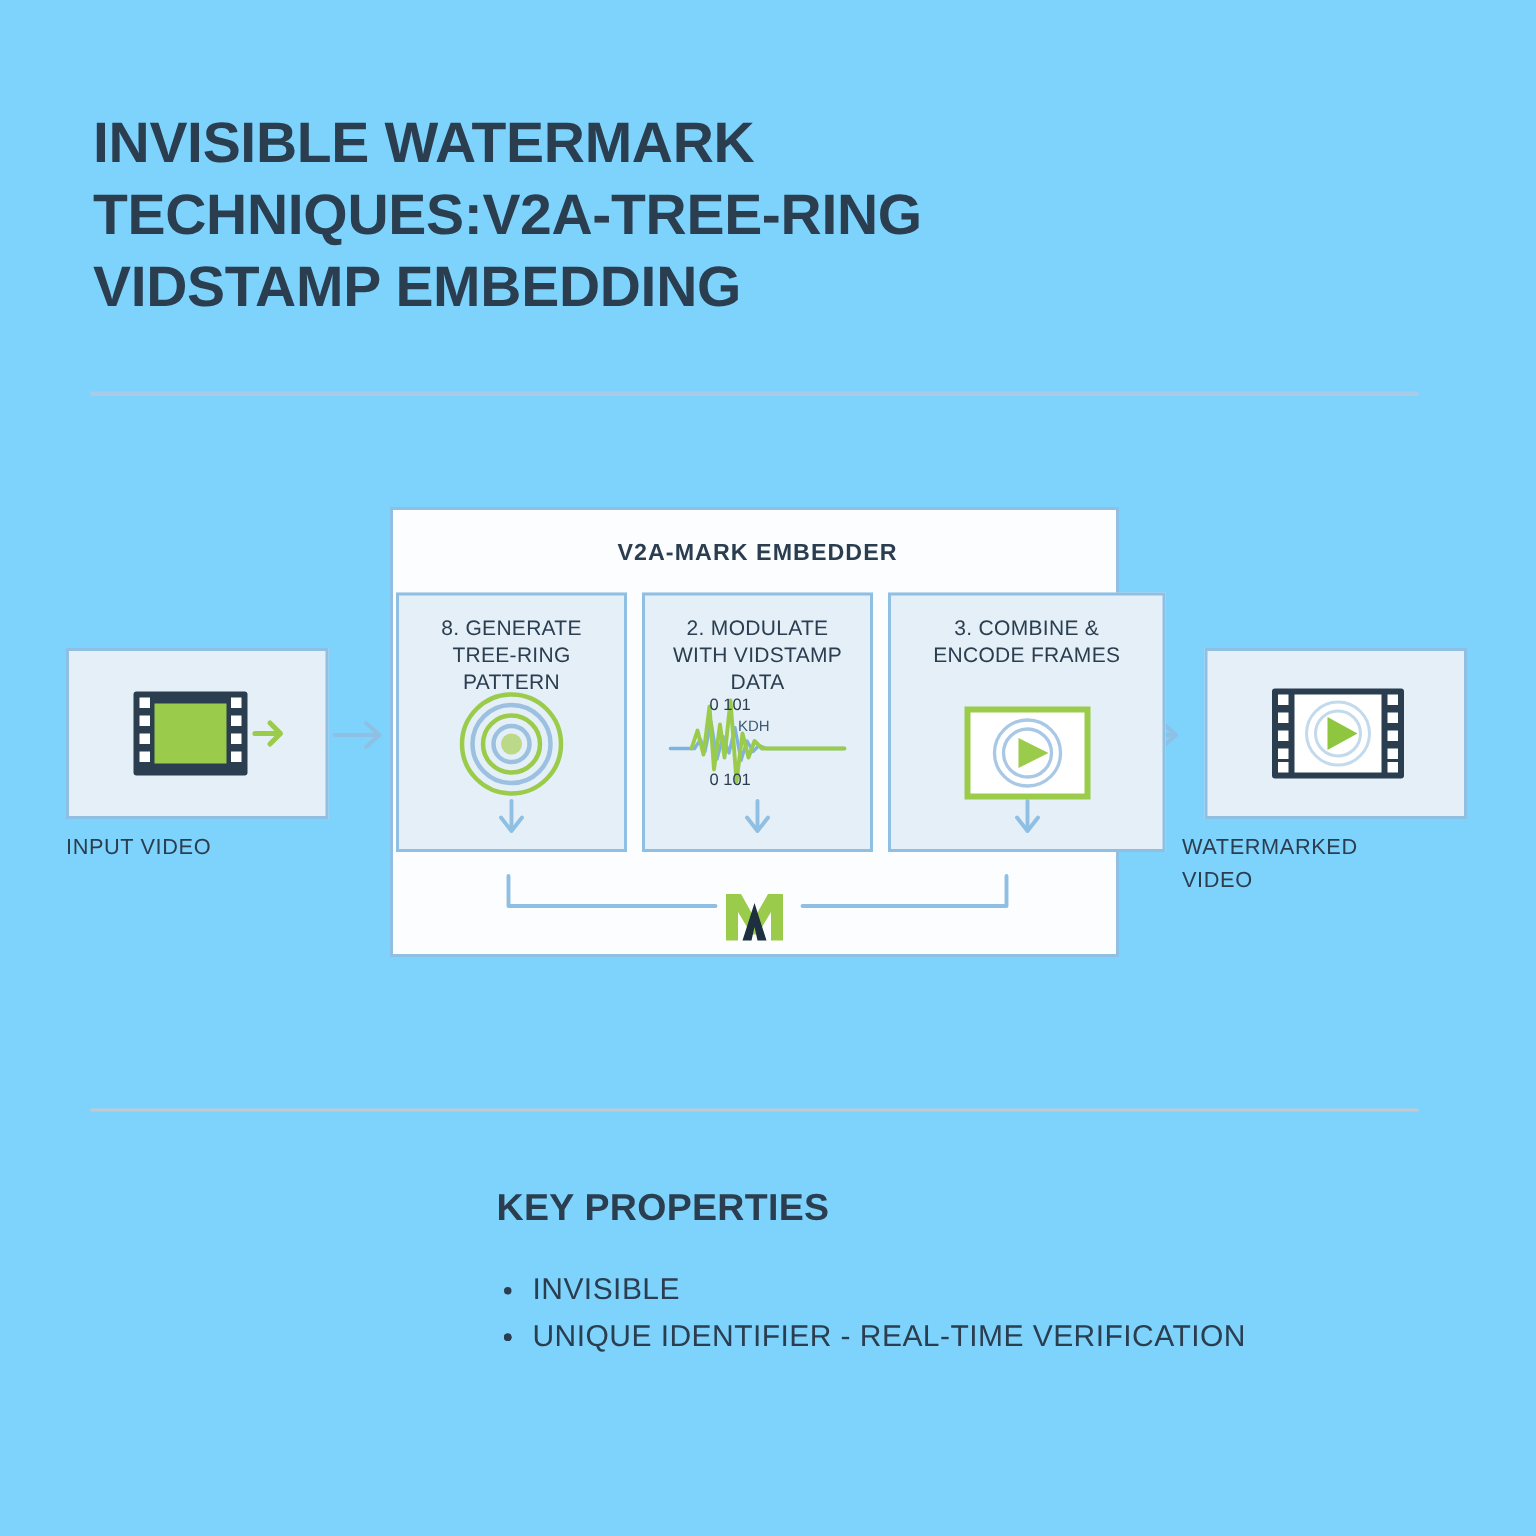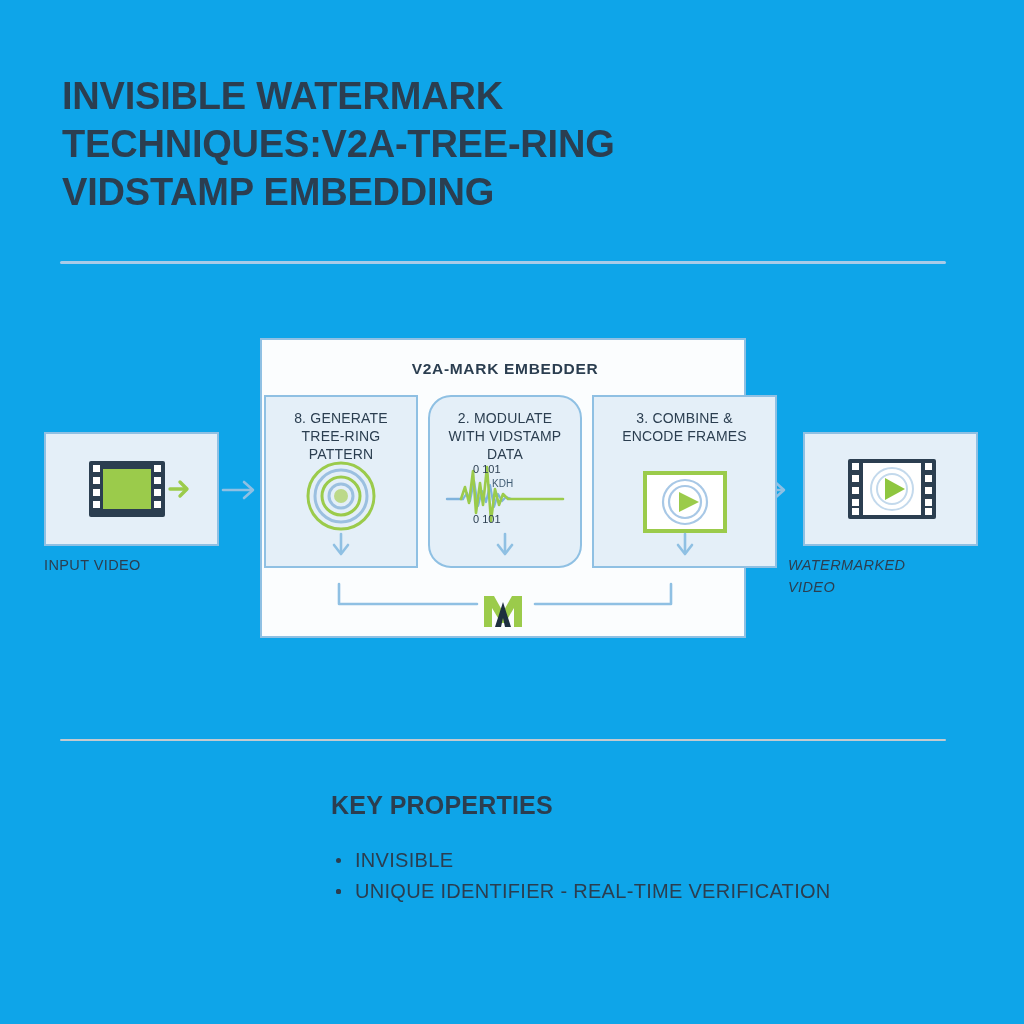--- a/index.html
+++ b/index.html
@@ -9,21 +9,21 @@
     height: 1024px;
     background: #fdfdfd;
     font-family: "Liberation Sans", sans-serif;
     overflow: hidden;
   }
 
   #page {
     position: relative;
     width: 1024px;
     height: 1024px;
-    background: #0ea5e9;
+    background: #7dd3fc;
   }
 
   
   #title {
     position: absolute;
     left: 62px;
     top: 72px;
     width: 640px;
     font-size: 38px;
     font-weight: bold;
@@ -64,21 +64,21 @@
   .io-label {
     position: absolute;
     text-align: left;
     font-size: 14.5px;
     font-weight: 500;
     letter-spacing: 0.4px;
     color: #2b3e50;
     line-height: 22px;
   }
   #input-label  { left: 44px;  top: 554px; width: 175px; }
-  #output-label { left: 788px; top: 554px; width: 205px; font-style: italic; }
+  #output-label { left: 788px; top: 554px; width: 205px; }
 
   
   .flow-arrow {
     position: absolute;
     width: 38px; height: 26px;
   }
 
   
   #embedder {
     position: absolute;
@@ -99,21 +99,21 @@
 
   
   .step {
     position: absolute;
     top: 55px;
     height: 173px;
     background: #e4eff8;
     border: 2px solid #8fc0e3;
   }
   #step-1 { left: 2px;   width: 154px; }
-  #step-2 { left: 166px; width: 154px; border-radius: 23px; }
+  #step-2 { left: 166px; width: 154px; }
   #step-3 { left: 330px; width: 185px; }
 
   .step-label {
     position: absolute;
     left: 4px; right: 4px; top: 12px;
     text-align: center;
     font-size: 14px;
     font-weight: 500;
     line-height: 18px;
     letter-spacing: 0.2px;

